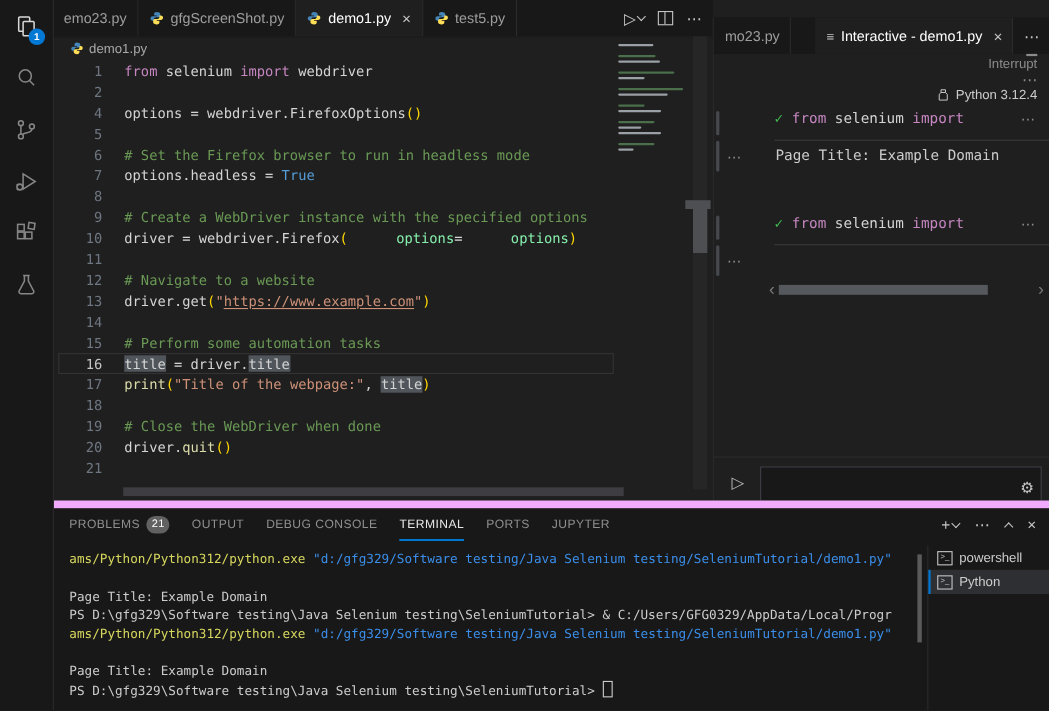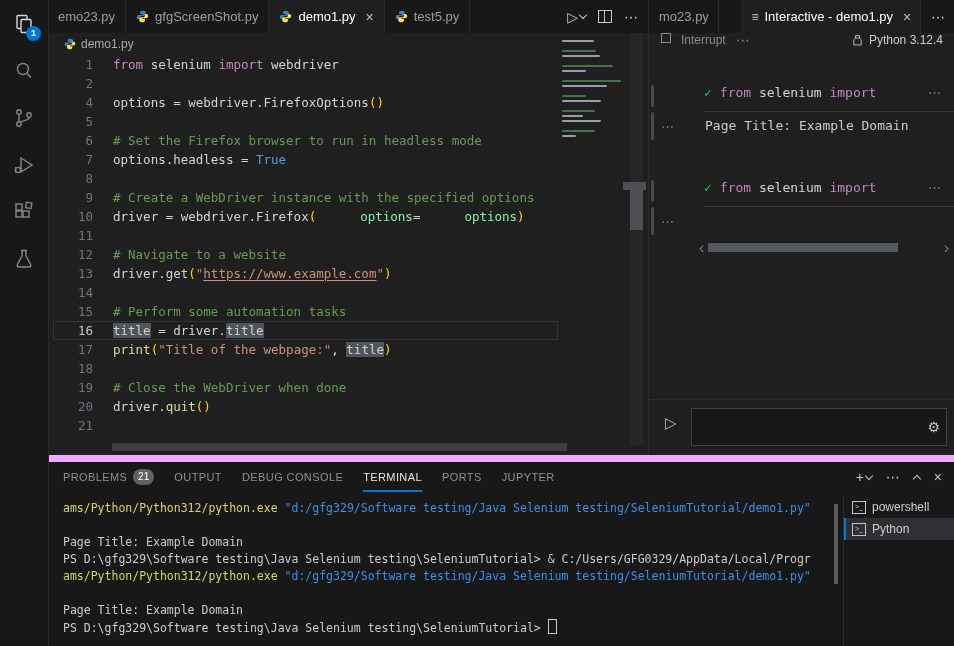--- a/index.html
+++ b/index.html
@@ -11,21 +11,21 @@
   #activitybar{position:absolute;left:0;top:0;width:48px;height:646px;background:#181818;border-right:1px solid #2b2b2b;z-index:5;}
   .ab-item{position:relative;width:48px;height:47px;display:flex;align-items:center;justify-content:center;cursor:pointer;}
   .ab-item svg{stroke:#868686;fill:none;stroke-width:1.4;}
   .ab-item.active svg{stroke:#d7d7d7;}
   .ab-badge{position:absolute;right:7px;bottom:6px;min-width:15px;height:15px;border-radius:50%;background:#0078d4;color:#fff;
     font-size:9px;line-height:15px;text-align:center;font-weight:bold;}
 
   
   #main{position:absolute;left:48px;top:0;width:906px;height:455px;padding-left:21px;}
   #left-group{position:absolute;left:0;top:0;width:600px;height:455px;background:#1f1f1f;}
-  #right-group{position:absolute;left:600px;top:0;width:306px;height:455px;background:#1f1f1f;border-left:1px solid #2b2b2b;}
+  #right-group{position:absolute;left:600px;top:16px;width:306px;height:455px;background:#1f1f1f;border-left:1px solid #2b2b2b;}
 
   .tabbar{position:absolute;left:0;top:0;right:0;height:33px;background:#181818;display:flex;align-items:stretch;border-bottom:1px solid #1f1f1f;}
   .tab{display:flex;align-items:center;gap:6px;padding:0 10px;background:#181818;border-right:1px solid #2b2b2b;
     font-size:13px;color:#9d9d9d;white-space:nowrap;overflow:hidden;cursor:pointer;}
   .tab.active{background:#1f1f1f;color:#ffffff;}
   .tab .close{font-size:14px;color:#c2c2c2;margin-left:4px;cursor:pointer;}
   .tab.partial{max-width:86px;}
   .tabbar .actions{margin-left:auto;display:flex;align-items:center;gap:12px;padding:0 10px;color:#c5c5c5;}
   .icon-btn{cursor:pointer;color:#c5c5c5;font-size:14px;line-height:1;display:flex;align-items:center;gap:2px;}
   .chev{display:inline-block;width:5px;height:5px;border-right:1px solid #c5c5c5;border-bottom:1px solid #c5c5c5;transform:rotate(45deg);margin-top:-3px;}
@@ -48,21 +48,21 @@
 
   
   #minimap{position:absolute;right:24px;top:40px;width:62px;}
   .mm-bar{height:2px;margin-bottom:3px;border-radius:1px;}
   #ed-vtrack{position:absolute;right:5px;top:33px;bottom:10px;width:13px;background:#262626;}
   #ed-vslider{position:absolute;right:5px;top:190px;width:13px;height:40px;background:#4d4f53;cursor:pointer;}
   #ed-vcross{position:absolute;right:2px;top:182px;width:23px;height:8px;background:#4d4f53;cursor:pointer;}
   #ed-hscroll{position:absolute;left:64px;bottom:4px;width:455px;height:8px;background:#3e3e42;cursor:pointer;}
 
   
-  #iw-toolbar{position:absolute;left:0;top:33px;right:0;height:28px;display:flex;align-items:flex-start;padding:0 12px;gap:10px;font-size:12px;}
+  #iw-toolbar{position:absolute;left:0;top:33px;right:0;height:28px;display:flex;align-items:flex-end;padding:0 12px;font-size:12px;flex-direction:column;}
   .iw-dim{color:#8b8b8b;}
   #iw-kernel{margin-left:auto;display:flex;align-items:center;gap:5px;color:#cccccc;cursor:pointer;}
   .stop-sq{width:8px;height:8px;border:1px solid #8b8b8b;display:inline-block;}
   .gutter-bar{position:absolute;left:2px;width:3px;background:#45484d;border-radius:2px;}
   .iw-check{color:#3fb950;font-size:13px;}
   .iw-code{position:absolute;left:55px;display:flex;gap:8px;align-items:center;font-size:13px;white-space:pre;}
   .iw-dots-r{position:absolute;right:14px;color:#8f8f8f;font-size:13px;cursor:pointer;}
   .iw-divider{position:absolute;left:55px;right:0;border-top:1px solid #3a3a3a;}
   .iw-out{position:absolute;left:56px;right:2px;font-size:13px;color:#cccccc;white-space:pre;overflow:hidden;}
   .iw-dots-l{position:absolute;left:12px;color:#8f8f8f;font-size:13px;cursor:pointer;}

